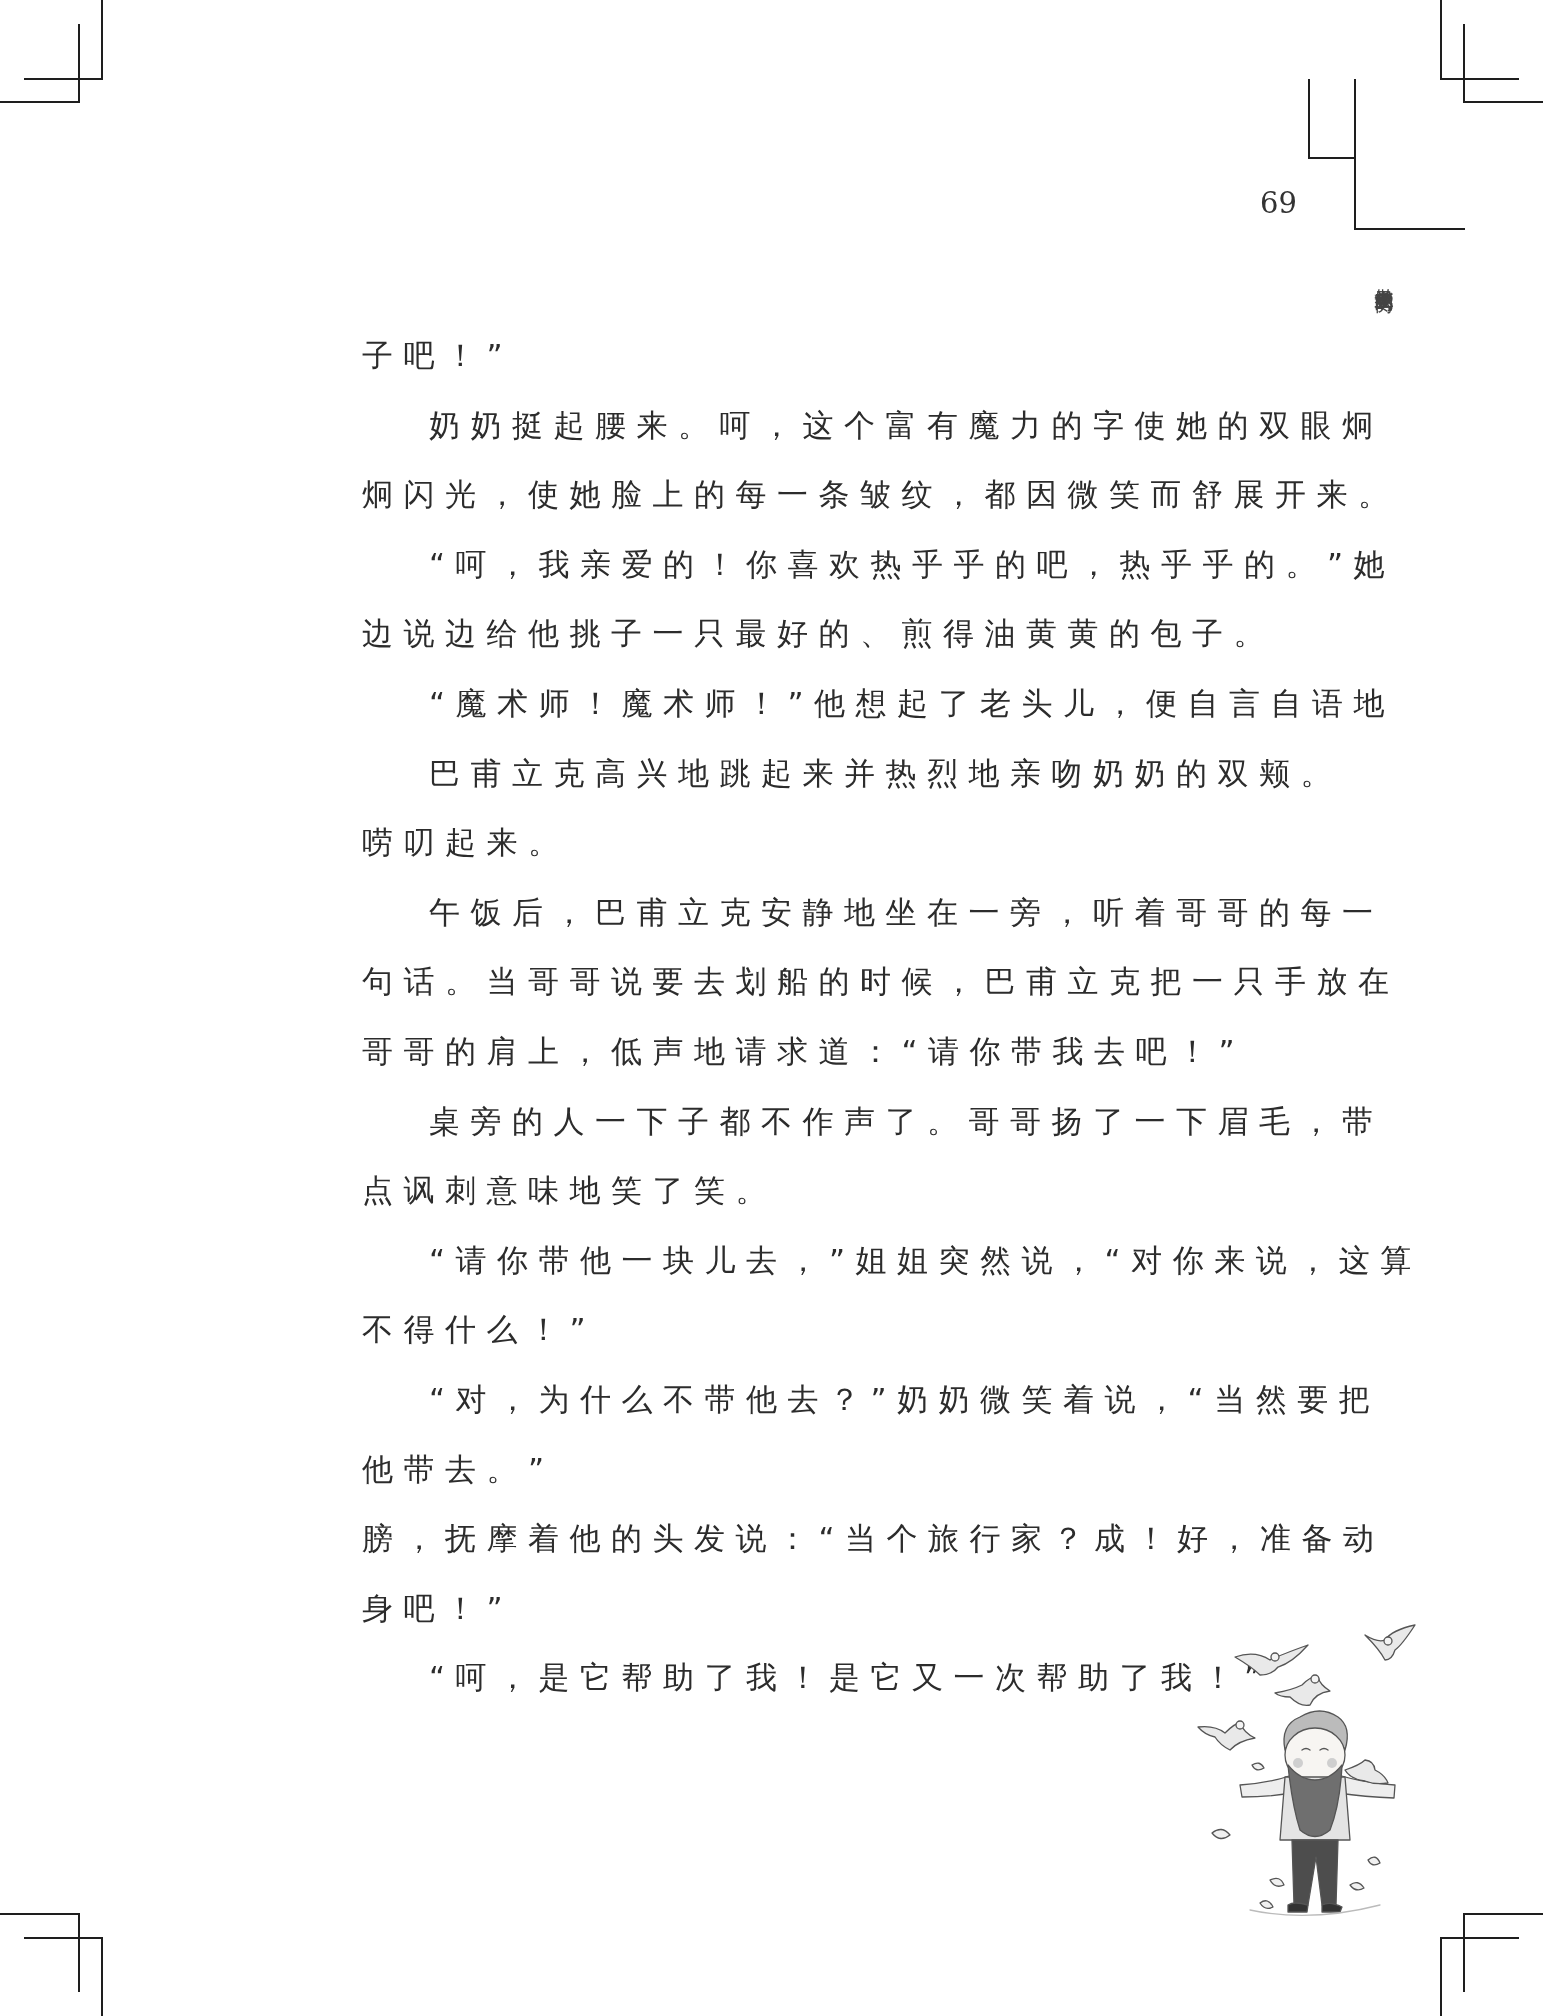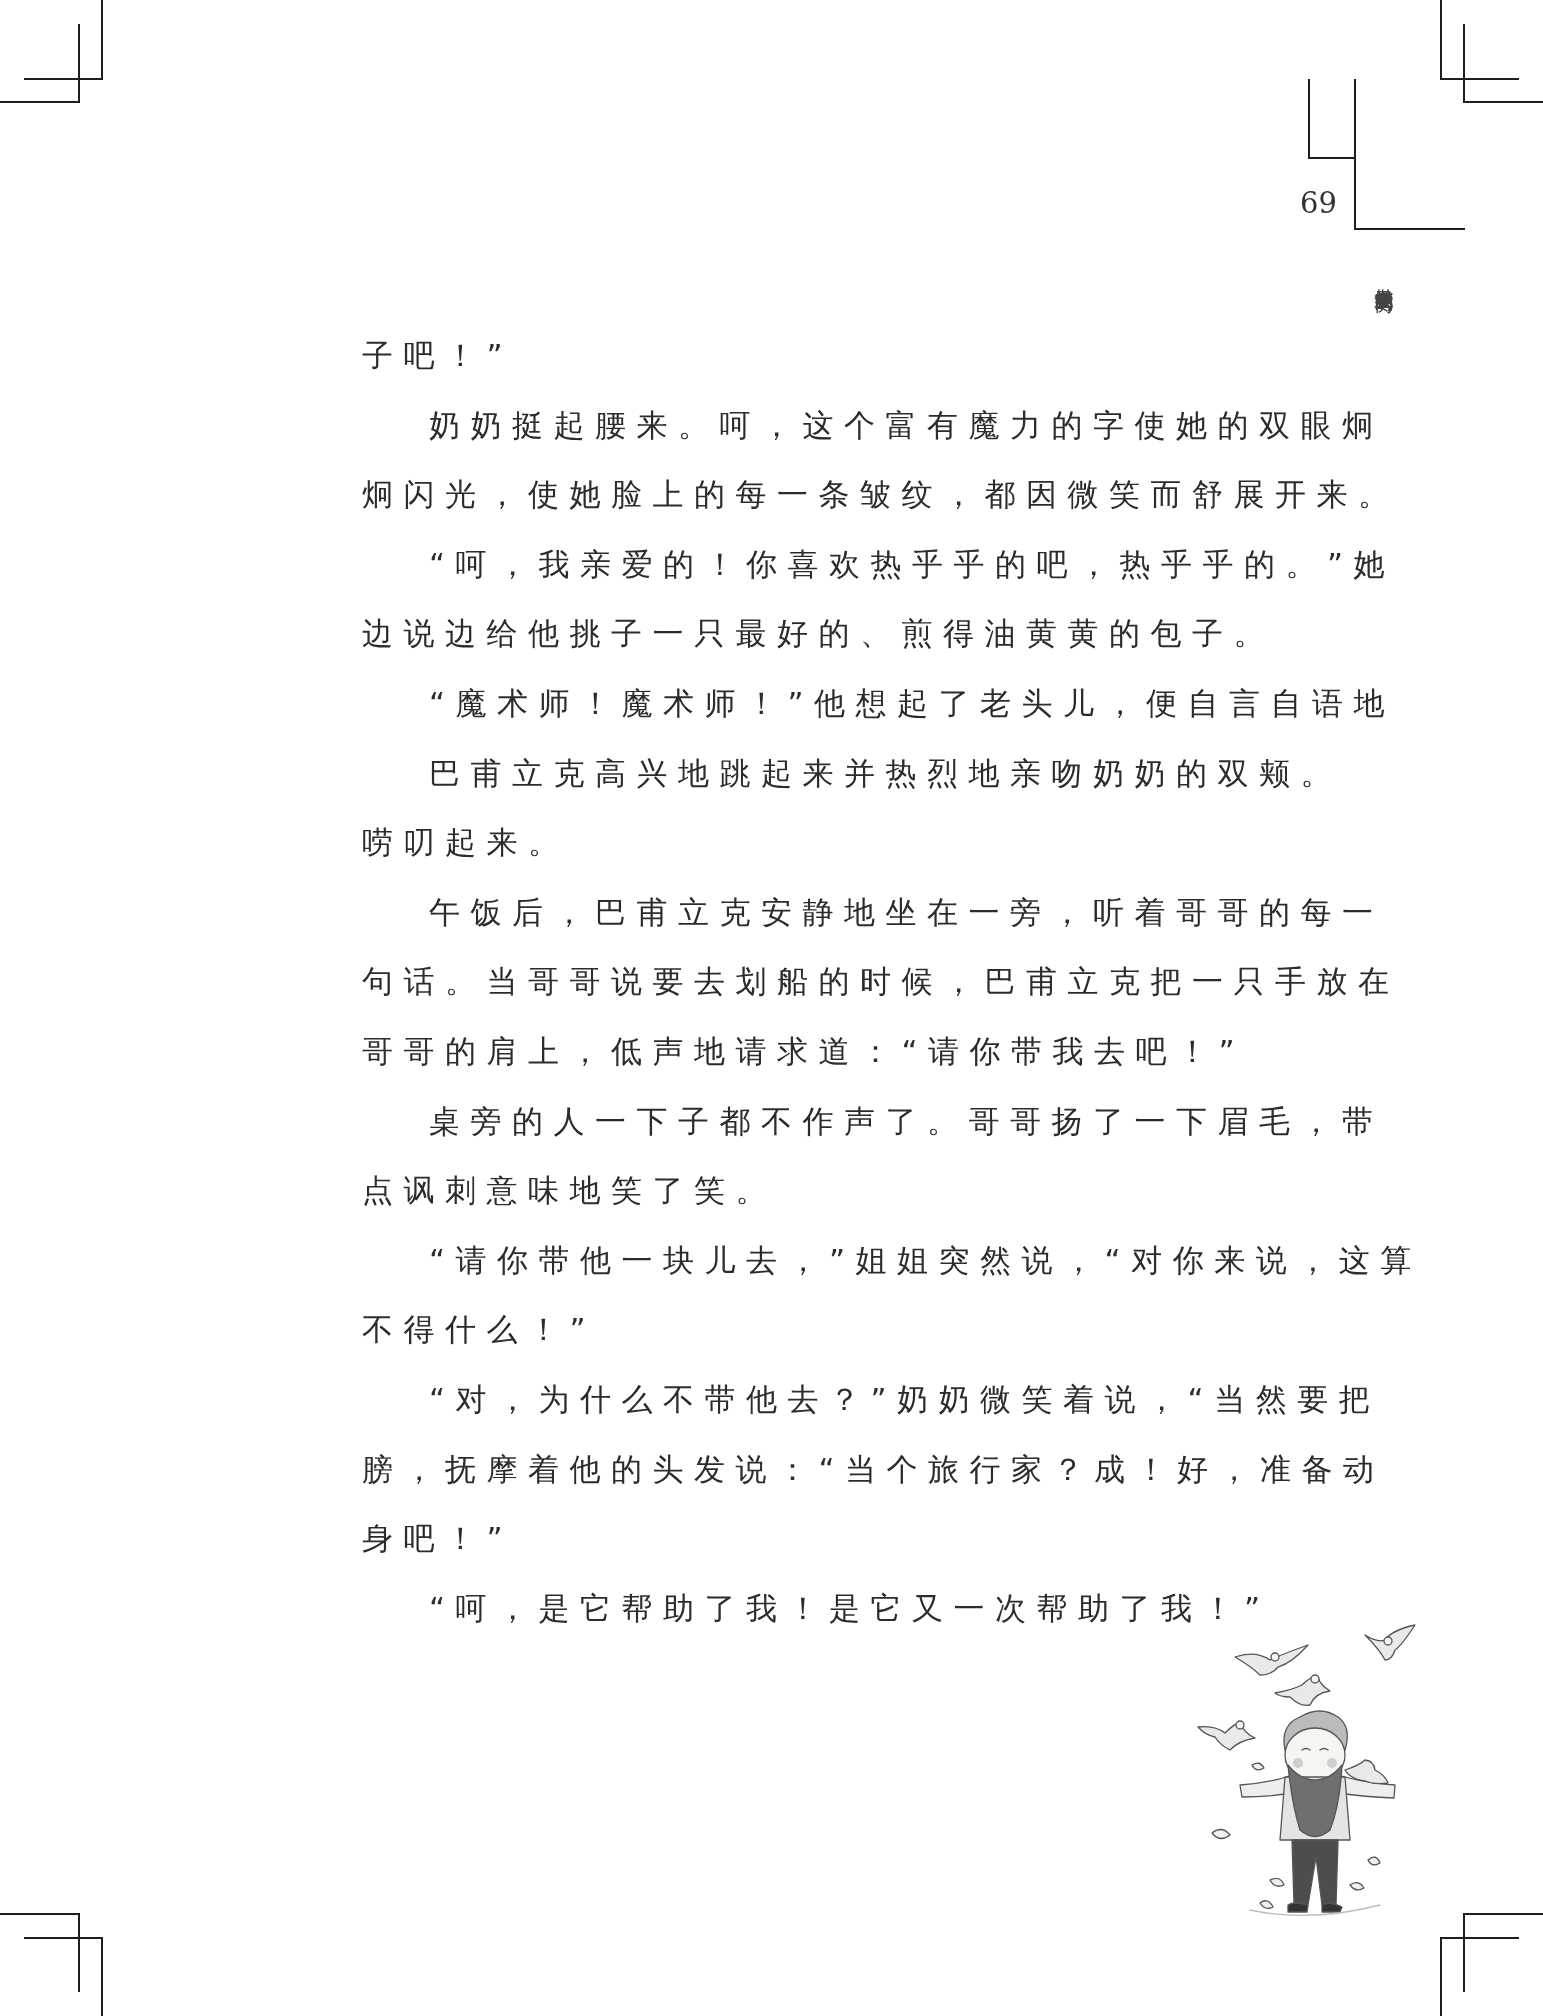--- a/index.html
+++ b/index.html
@@ -10,21 +10,21 @@
     overflow: hidden;
     font-family: "DejaVu Sans", "Liberation Sans", sans-serif;
     color: #2a2a2a;
   }
   .line-mark { position: absolute; background: #1e1e1e; }
   .h { height: 2px; }
   .v { width: 2px; }
 
   .page-number {
     position: absolute;
-    left: 1300px; top: 186px;
+    left: 1260px; top: 186px;
     font-family: "DejaVu Serif", "Liberation Serif", serif;
     font-size: 29px;
     color: #333;
     letter-spacing: 0px;
   }
   .running-title {
     position: absolute;
     left: 1372px; top: 274px;
     width: 24px;
     font-size: 19px;
@@ -97,20 +97,21 @@
   <p class="indent">巴甫立克高兴地跳起来并热烈地亲吻奶奶的双颊。</p>
   <p>唠叨起来。</p>
   <p class="indent">午饭后，巴甫立克安静地坐在一旁，听着哥哥的每一</p>
   <p>句话。当哥哥说要去划船的时候，巴甫立克把一只手放在</p>
   <p>哥哥的肩上，低声地请求道：“请你带我去吧！”</p>
   <p class="indent">桌旁的人一下子都不作声了。哥哥扬了一下眉毛，带</p>
   <p>点讽刺意味地笑了笑。</p>
   <p class="indent">“请你带他一块儿去，”姐姐突然说，“对你来说，这算</p>
   <p>不得什么！”</p>
   <p class="indent">“对，为什么不带他去？”奶奶微笑着说，“当然要把</p>
+  <p>他带去。”</p>
   <p>膀，抚摩着他的头发说：“当个旅行家？成！好，准备动</p>
   <p>身吧！”</p>
   <p class="indent">“呵，是它帮助了我！是它又一次帮助了我！”</p>
 </div>
 
 <svg class="illustration" viewBox="0 0 250 325" xmlns="http://www.w3.org/2000/svg">
   <g fill="none" stroke="#555" stroke-width="1.3" stroke-linecap="round" stroke-linejoin="round">
 
     <g>
       <path d="M55 52 Q75 45 90 55 Q100 50 128 40 Q112 58 98 62 Q92 70 80 70 Q72 62 55 52Z" fill="#e9e9e9"></path>

